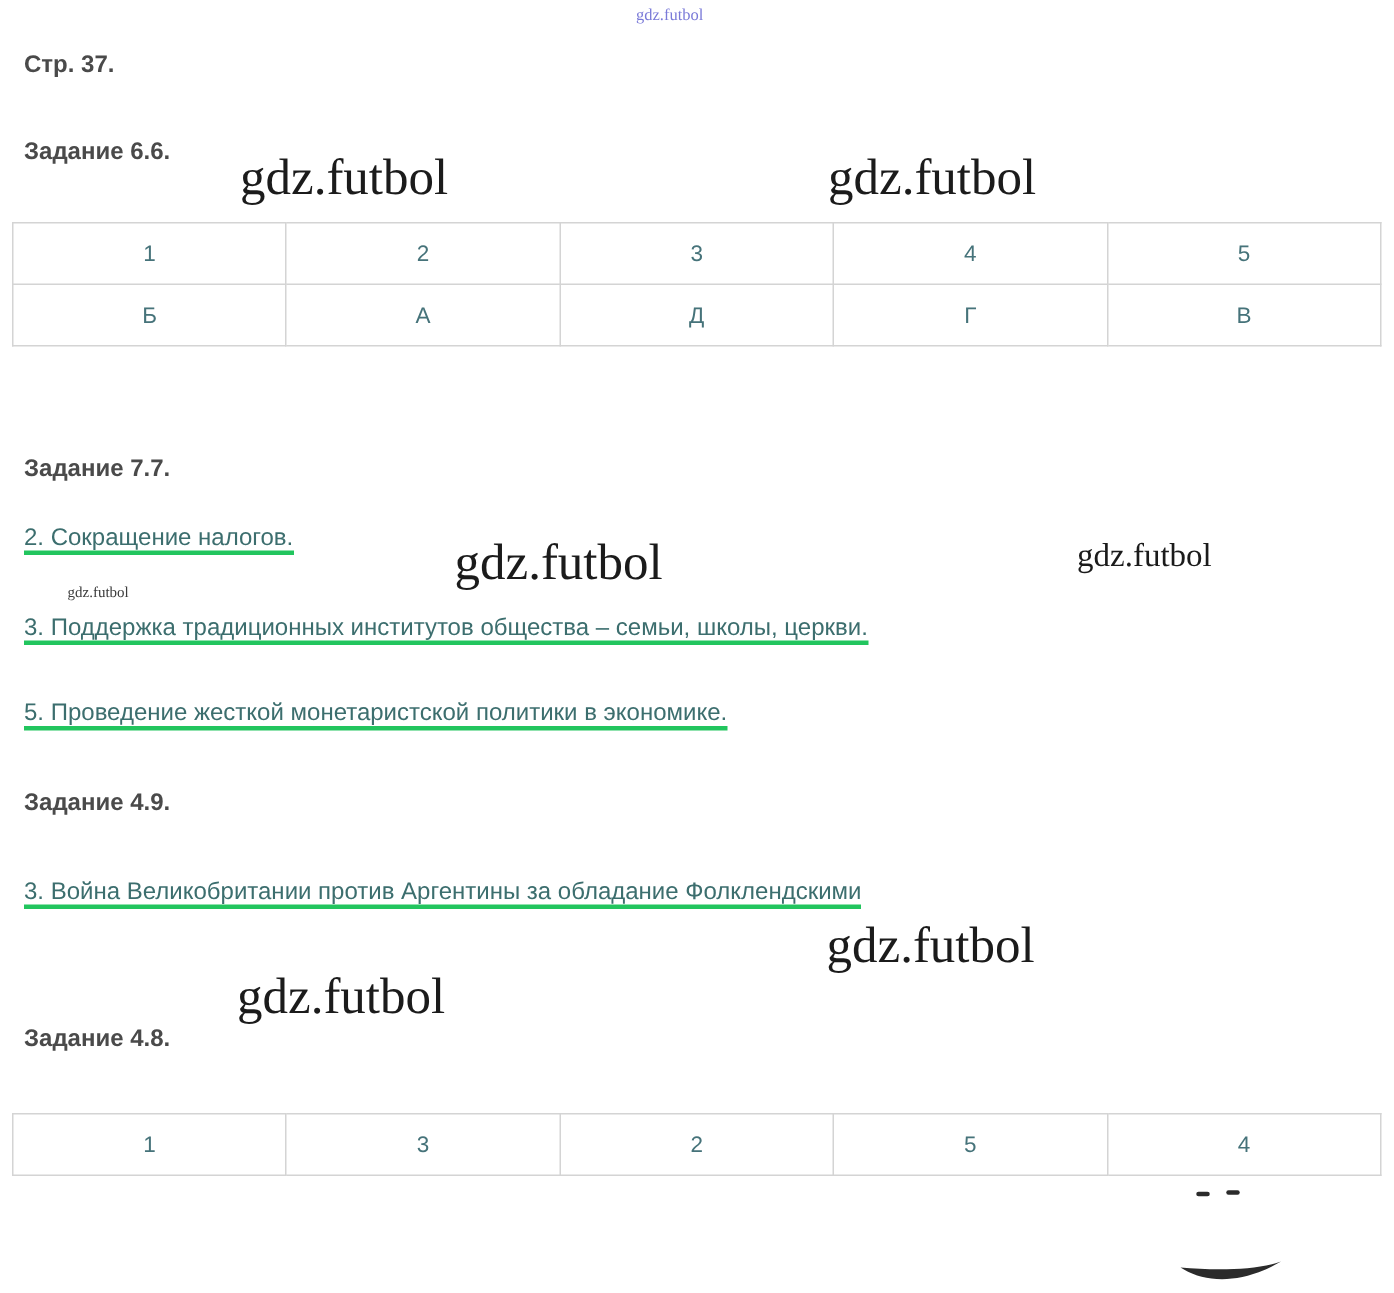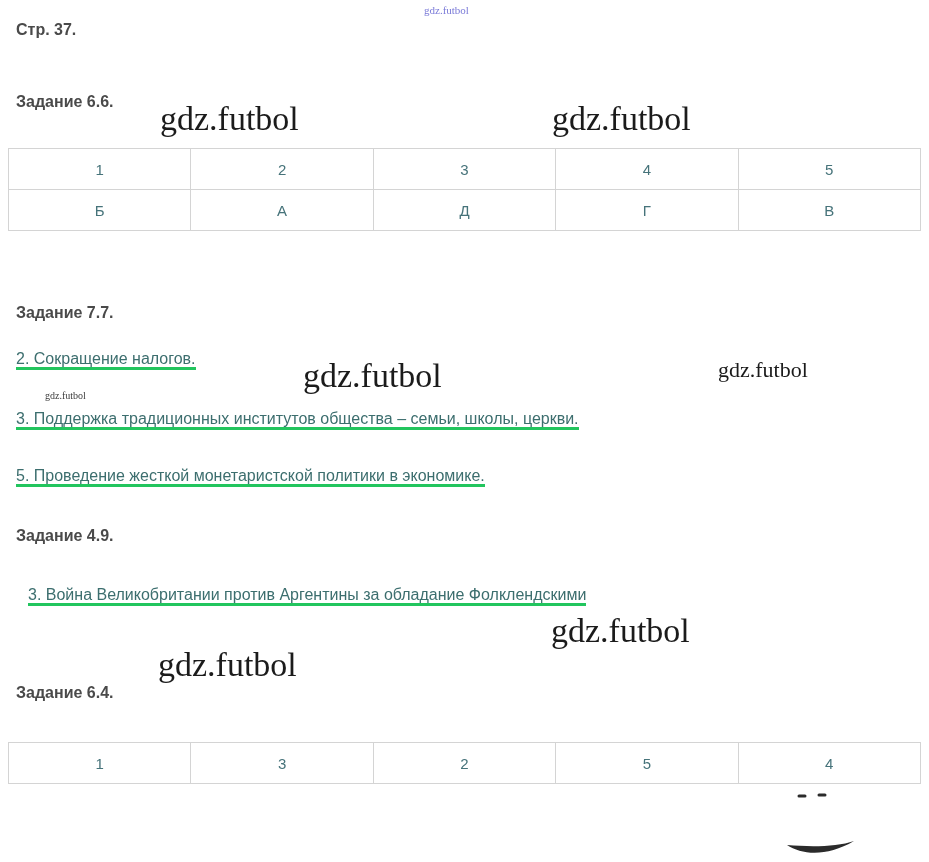--- a/index.html
+++ b/index.html
@@ -81,21 +81,21 @@
     pointer-events: none;
   }
 </style>
 </head>
 <body>
 
 <div class="page">
 
   <div class="wm wm-top">gdz.futbol</div>
 
-  <div class="text-block heading" style="top:21px; left:16px;">Стр. 37.</div>
+  <div class="text-block heading" style="top:35px; left:16px;">Стр. 37.</div>
 
   <div class="text-block heading" style="top:93px; left:16px;">Задание 6.6.</div>
 
   <div class="wm wm-big1">gdz.futbol</div>
   <div class="wm wm-big2">gdz.futbol</div>
 
   <table class="grid" style="top:148px; left:8px;">
     <tbody>
         <tr>
       <td>1</td>
@@ -121,26 +121,26 @@
   <div class="wm wm-big3">gdz.futbol</div>
   <div class="wm wm-mid1">gdz.futbol</div>
   <div class="wm wm-small1">gdz.futbol</div>
 
   <div class="text-block answer-line" style="top:410px; left:16px;"><span class="u">3. Поддержка традиционных институтов общества – семьи, школы, церкви.</span></div>
 
   <div class="text-block answer-line" style="top:467px; left:16px;"><span class="u">5. Проведение жесткой монетаристской политики в экономике.</span></div>
 
   <div class="text-block heading" style="top:527px; left:16px;">Задание 4.9.</div>
 
-  <div class="text-block answer-line" style="top:586px; left:28px;"><span class="u">3. Война Великобритании против Аргентины за обладание Фолклендскими</span></div>
+  <div class="text-block answer-line" style="top:586px; left:16px;"><span class="u">3. Война Великобритании против Аргентины за обладание Фолклендскими</span></div>
 
   <div class="wm wm-big4">gdz.futbol</div>
   <div class="wm wm-big5">gdz.futbol</div>
 
-  <div class="text-block heading" style="top:684px; left:16px;">Задание 6.4.</div>
+  <div class="text-block heading" style="top:684px; left:16px;">Задание 4.8.</div>
 
   <table class="grid" style="top:742px; left:8px;">
     <tbody>
         <tr>
       <td>1</td>
       <td>3</td>
       <td>2</td>
       <td>5</td>
       <td>4</td>
     </tr>

